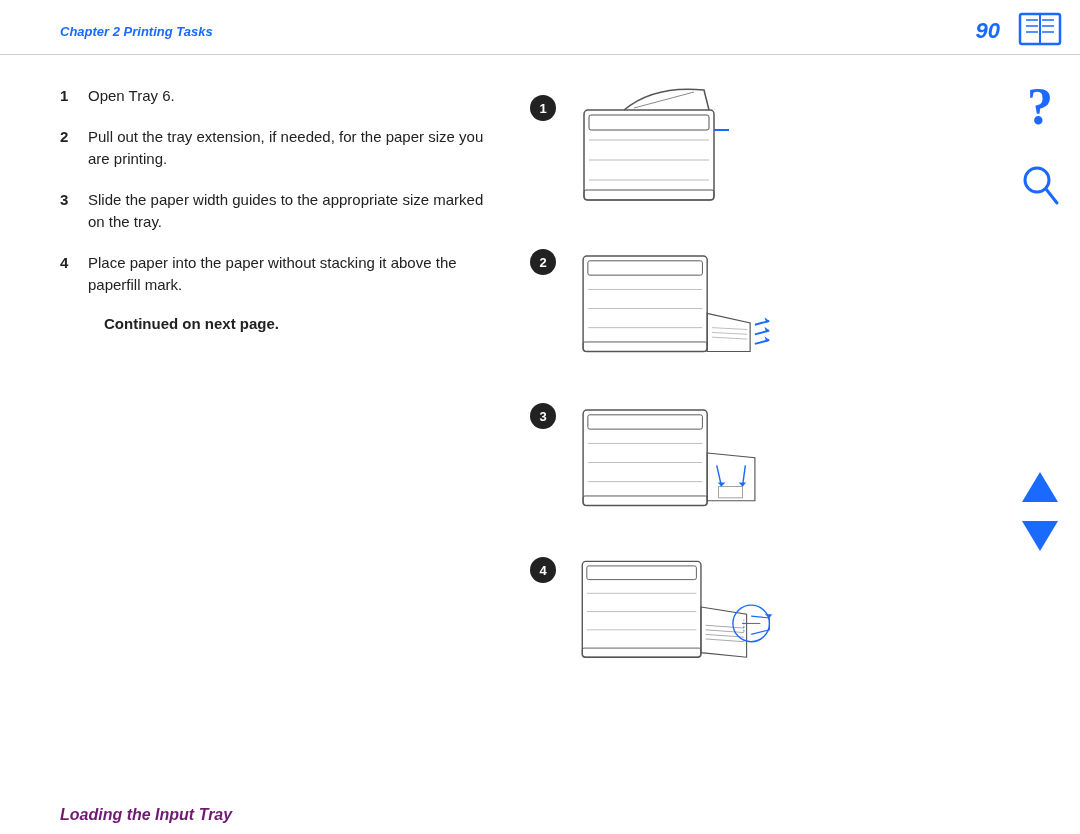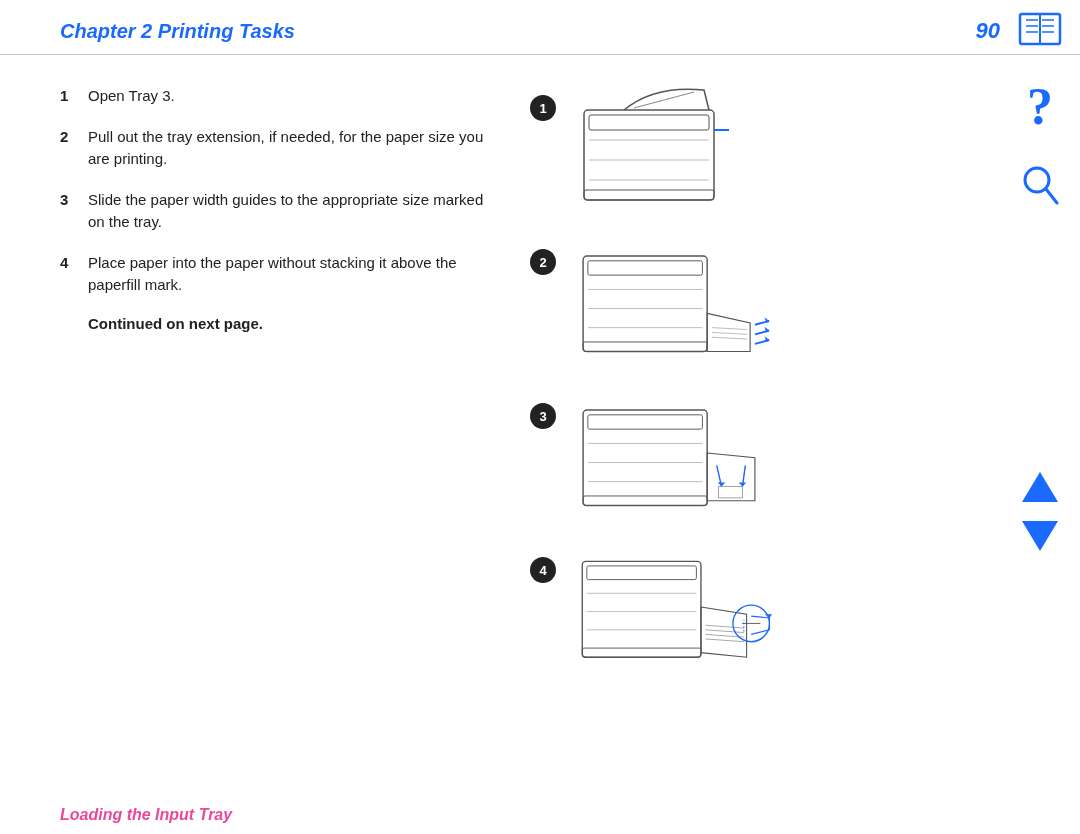--- a/index.html
+++ b/index.html
@@ -19,21 +19,21 @@
       display: flex;
       justify-content: space-between;
       align-items: center;
       padding: 18px 80px 10px 60px;
       border-bottom: 1px solid #ccc;
     }
     .header-title {
       font-style: italic;
       font-weight: bold;
       color: #1a6aff;
-      font-size: 20px;
+      font-size: 13px;
     }
     .header-page {
       font-style: italic;
       font-weight: bold;
       color: #1a6aff;
       font-size: 22px;
     }
 
     
     .main {
@@ -60,21 +60,21 @@
     }
     .step-text {
       font-size: 15px;
       color: #222;
     }
 
     .continued {
       font-weight: bold;
       font-size: 15px;
       margin-top: 10px;
-      margin-left: 28px;
+      margin-left: 44px;
     }
 
     
     .printer-step {
       display: flex;
       align-items: flex-start;
       margin-bottom: 14px;
       position: relative;
     }
 
@@ -113,21 +113,21 @@
       width: 60px;
     }
 
     
     .footer {
       position: absolute;
       bottom: 10px;
       left: 60px;
       font-style: italic;
       font-weight: bold;
-      color: #ec4899;
+      color: #701a75;
       font-size: 16px;
     }
 
     
     .illustrations {
       flex: 0 0 340px;
       padding-left: 10px;
       position: relative;
     }
 
@@ -139,21 +139,21 @@
   <span class="header-title">Chapter 2    Printing Tasks</span>
   <span class="header-page">90</span>
 </div>
 
 <div class="main">
 
   <div class="text-col">
 
     <div class="step-item">
       <span class="step-num">1</span>
-      <span class="step-text">Open Tray 3.</span>
+      <span class="step-text">Open Tray 6.</span>
     </div>
 
     <div class="step-item">
       <span class="step-num">2</span>
       <span class="step-text">Pull out the tray extension, if needed, for the paper size you are printing.</span>
     </div>
 
     <div class="step-item">
       <span class="step-num">3</span>
       <span class="step-text">Slide the paper width guides to the appropriate size marked on the tray.</span>

